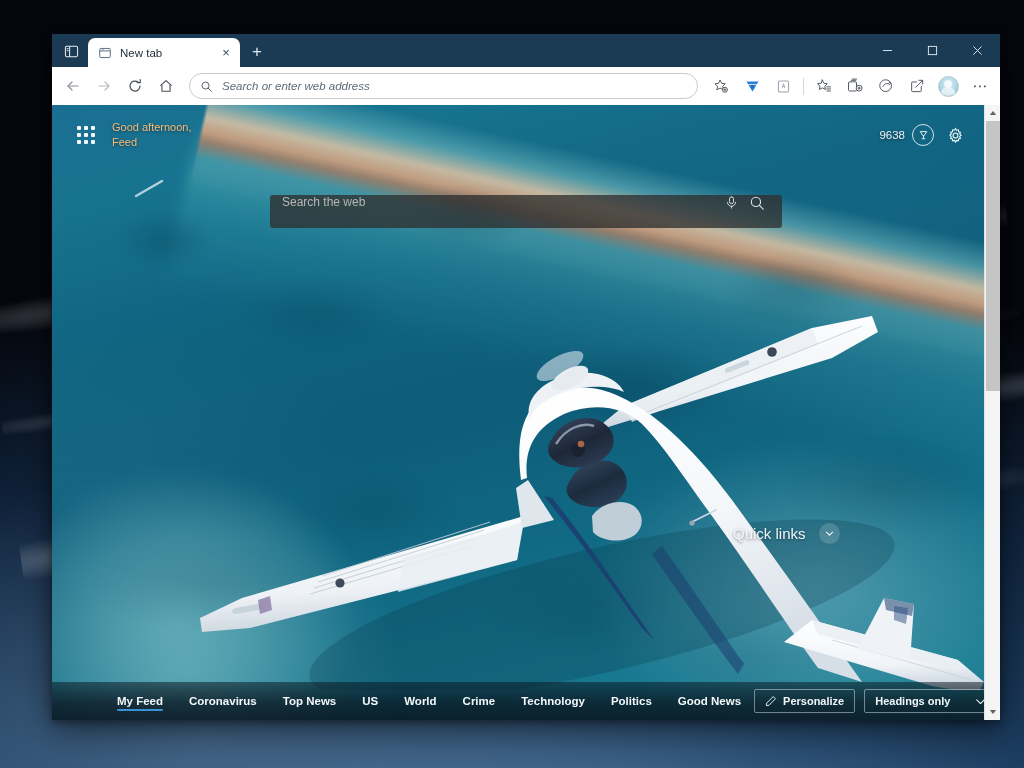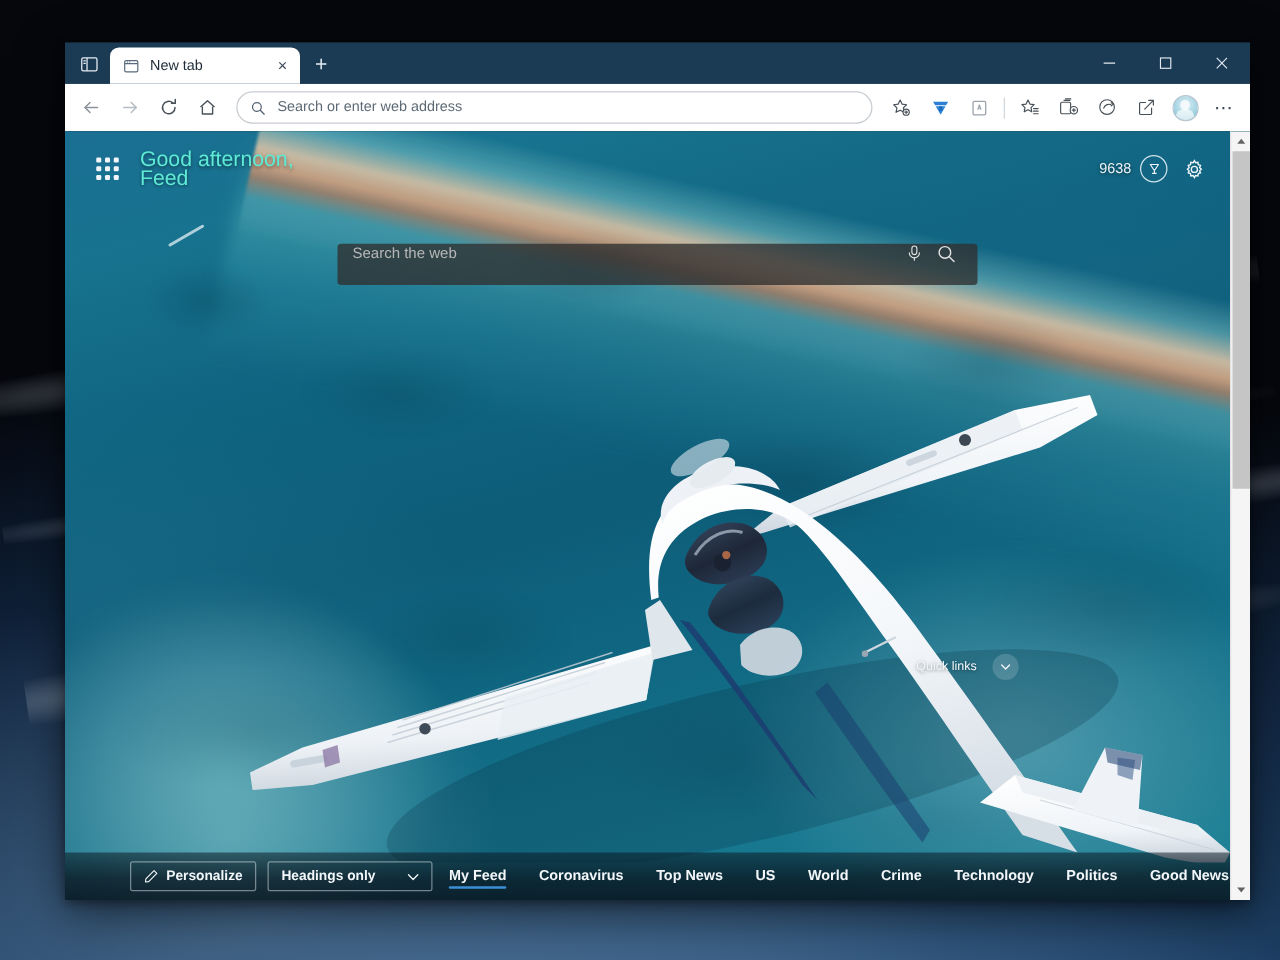--- a/index.html
+++ b/index.html
@@ -76,21 +76,21 @@
   }
   #wincontrols { position: absolute; right: 0; top: 0; height: 33px; display: flex; }
   .wc {
     width: 45px; height: 33px; display: flex; align-items: center; justify-content: center;
     color: #e3ebf2;
   }
 
   
   #toolbar {
     height: 38px; background: #fff; display: flex; align-items: center;
-    padding: 0 6px; gap: 1px; flex: 0 0 38px;
+    padding: 0 6px; gap: 1px; flex: 0 0 38px; font-style: italic;
   }
   .tb-btn {
     width: 30px; height: 30px; display: flex; align-items: center; justify-content: center;
     border-radius: 4px; color: #404b55; flex: 0 0 30px;
   }
   #omnibox {
     flex: 1 1 auto; height: 26px; background: #fff; border: 1px solid #c7ccd1;
     border-radius: 13px; margin: 0 7px; display: flex; align-items: center;
     padding: 0 10px; gap: 8px; min-width: 0;
   }
@@ -183,21 +183,21 @@
     position: absolute; left: 0; top: 0; width: 100%; height: 60px;
     display: flex; align-items: center; padding: 0 34px 0 22px; z-index: 6;
   }
   #apps-grid {
     width: 24px; height: 24px; display: grid; grid-template-columns: repeat(3,4px);
     grid-template-rows: repeat(3,4px); gap: 3px; align-content: center; justify-content: center;
     margin-right: 14px; flex: 0 0 24px;
   }
   #apps-grid i { width: 4px; height: 4px; border-radius: 1px; background: #f2f6fa; display:block; }
   #greeting {
-    color: #5eead4; font-size: 17px; line-height: 15px;
+    color: #fdba74; font-size: 11px; line-height: 15px;
     text-shadow: 0 1px 3px rgba(0,0,0,0.45);
   }
   #header-right { margin-left: auto; display: flex; align-items: center; gap: 10px; }
   #rewards { display: flex; align-items: center; gap: 7px; }
   #rewards-count {
     color: #eef4f8; font-size: 11.5px; text-shadow: 0 1px 3px rgba(0,0,0,0.5);
   }
   .circle-icon {
     width: 22px; height: 22px; border-radius: 50%; border: 1.3px solid rgba(240,248,252,0.85);
     display: flex; align-items: center; justify-content: center; color: #f0f7fb;
@@ -210,21 +210,21 @@
     width: 512px; height: 33px; background: rgba(47,47,47,0.78);
     border-radius: 3px; display: flex; align-items: flex-start; padding: 0 12px; z-index: 6;
   }
   #search-input-text { flex: 1 1 auto; font-size: 12px; color: #b7b7b7; }
   #searchbox .sb-icon { width: 26px; display: flex; align-items: center; justify-content: center; color: #e2e2e2; }
 
   
   #quicklinks {
     position: absolute; left: 681px; top: 418px; display: flex; align-items: center; gap: 13px; z-index: 6;
   }
-  #quicklinks-label { color: #f1f6fa; font-size: 10px; text-shadow: 0 1px 3px rgba(0,0,0,0.45); }
+  #quicklinks-label { color: #f1f6fa; font-size: 15px; text-shadow: 0 1px 3px rgba(0,0,0,0.45); }
   #quicklinks-chevron {
     width: 21px; height: 21px; border-radius: 50%; background: rgba(255,255,255,0.16);
     display: flex; align-items: center; justify-content: center; color: #f1f6fa;
   }
 
   
   #newsbar {
     position: absolute; left: 0; bottom: 0; width: 100%; height: 38px;
     background: linear-gradient(to bottom, rgba(10,24,34,0.52) 0%, rgba(9,22,32,0.80) 55%, rgba(8,20,30,0.88) 100%);
     display: flex; align-items: center; padding: 0 14px 0 52px; z-index: 7;
@@ -576,52 +576,52 @@
       <div id="quicklinks">
         <span id="quicklinks-label">Quick links</span>
         <span id="quicklinks-chevron">
           <svg width="11" height="11" viewBox="0 0 12 12" fill="none" stroke="currentColor" stroke-width="1.2" stroke-linecap="round" stroke-linejoin="round">
             <polyline points="2.6,4.4 6,7.8 9.4,4.4"></polyline>
           </svg>
         </span>
       </div>
 
       <div id="newsbar">
-        <div id="news-right">
-          <div id="personalize">
-            <span style="display:flex;">
-              <svg width="12" height="12" viewBox="0 0 14 14" fill="none" stroke="currentColor" stroke-width="1.05" stroke-linejoin="round">
-                <path d="M9.6 1.8 L12.2 4.4 L4.6 12 L1.6 12.4 L2 9.4 Z"></path>
-              </svg>
-            </span>
-            <span>Personalize</span>
-          </div>
-
-          <div id="headings-select">
-            <span class="sel-label">Headings only</span>
-            <span style="display:flex;">
-              <svg width="13" height="13" viewBox="0 0 14 14" fill="none" stroke="currentColor" stroke-width="1.15" stroke-linecap="round" stroke-linejoin="round">
-                <polyline points="3,5.2 7,9.2 11,5.2"></polyline>
-              </svg>
-            </span>
-          </div>
-
-        </div>
-
         <div id="news-nav">
           <div class="news-item active">My Feed</div>
           <div class="news-item">Coronavirus</div>
           <div class="news-item">Top News</div>
           <div class="news-item">US</div>
           <div class="news-item">World</div>
           <div class="news-item">Crime</div>
           <div class="news-item">Technology</div>
           <div class="news-item">Politics</div>
           <div class="news-item">Good News</div>
         </div>
+
+        <div id="news-right">
+          <div id="personalize">
+            <span style="display:flex;">
+              <svg width="12" height="12" viewBox="0 0 14 14" fill="none" stroke="currentColor" stroke-width="1.05" stroke-linejoin="round">
+                <path d="M9.6 1.8 L12.2 4.4 L4.6 12 L1.6 12.4 L2 9.4 Z"></path>
+              </svg>
+            </span>
+            <span>Personalize</span>
+          </div>
+
+          <div id="headings-select">
+            <span class="sel-label">Headings only</span>
+            <span style="display:flex;">
+              <svg width="13" height="13" viewBox="0 0 14 14" fill="none" stroke="currentColor" stroke-width="1.15" stroke-linecap="round" stroke-linejoin="round">
+                <polyline points="3,5.2 7,9.2 11,5.2"></polyline>
+              </svg>
+            </span>
+          </div>
+
+        </div>
       </div>
 
       <div id="pg-scroll">
         <div class="sb-arrow">
           <svg width="8" height="8" viewBox="0 0 8 8">
               <polygon points="4,2 7.2,6 0.8,6" fill="currentColor"></polygon>
             </svg>
         </div>
         <div id="sb-track">
           <div id="sb-thumb"></div>

